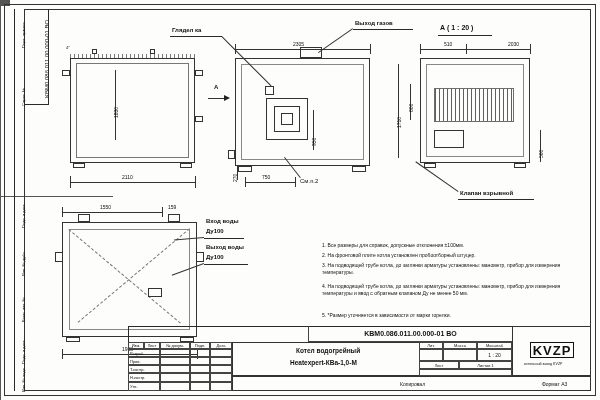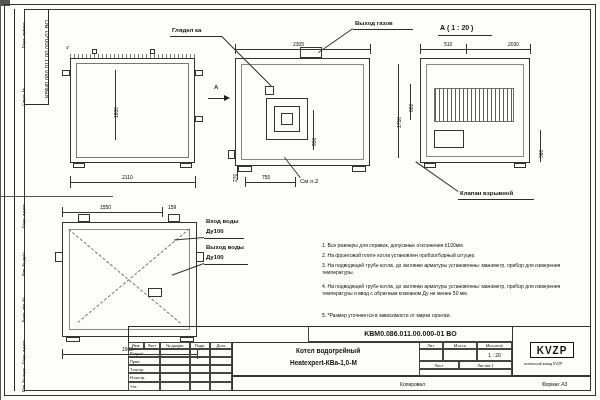--- a/index.html
+++ b/index.html
@@ -20,21 +20,21 @@
   .boxthin{position:absolute;border:1px solid #666;box-sizing:border-box;}
   .dash{position:absolute;border-top:1px dashed #777;}
   .hatch{background:repeating-linear-gradient(90deg,#444 0 1px,transparent 1px 4px);}
   .arrowL,.arrowR{position:absolute;width:0;height:0;}
   .dimline{position:absolute;background:#333;height:1px;}
   .dimtick{position:absolute;background:#333;width:1px;}
   .leader{position:absolute;background:#333;height:1px;transform-origin:0 0;}
   .note{position:absolute;font-size:5px;color:#111;line-height:1.35;}
   .cell{position:absolute;box-sizing:border-box;border:1px solid #444;font-size:4px;color:#111;display:flex;align-items:center;padding-left:1px;}
   .ctr{justify-content:center;padding-left:0;}
-  .logo{position:absolute;border:1px solid #333;box-sizing:border-box;display:flex;align-items:center;justify-content:center;font-weight:bold;font-size:10px;letter-spacing:1px;color:#111;}
+  .logo{position:absolute;border:1px solid #333;box-sizing:border-box;display:flex;align-items:center;justify-content:center;font-weight:bold;font-size:13px;letter-spacing:1px;color:#111;}
   .sm{position:absolute;font-size:3.6px;color:#111;white-space:nowrap;}
 </style>
 </head>
 <body>
 
 <div id="sheet">
 
   <div class="box" style="left:4px;top:4px;width:592px;height:392px;border-width:1px;"></div>
   <div class="box" style="left:24px;top:9px;width:567px;height:382px;"></div>
 

